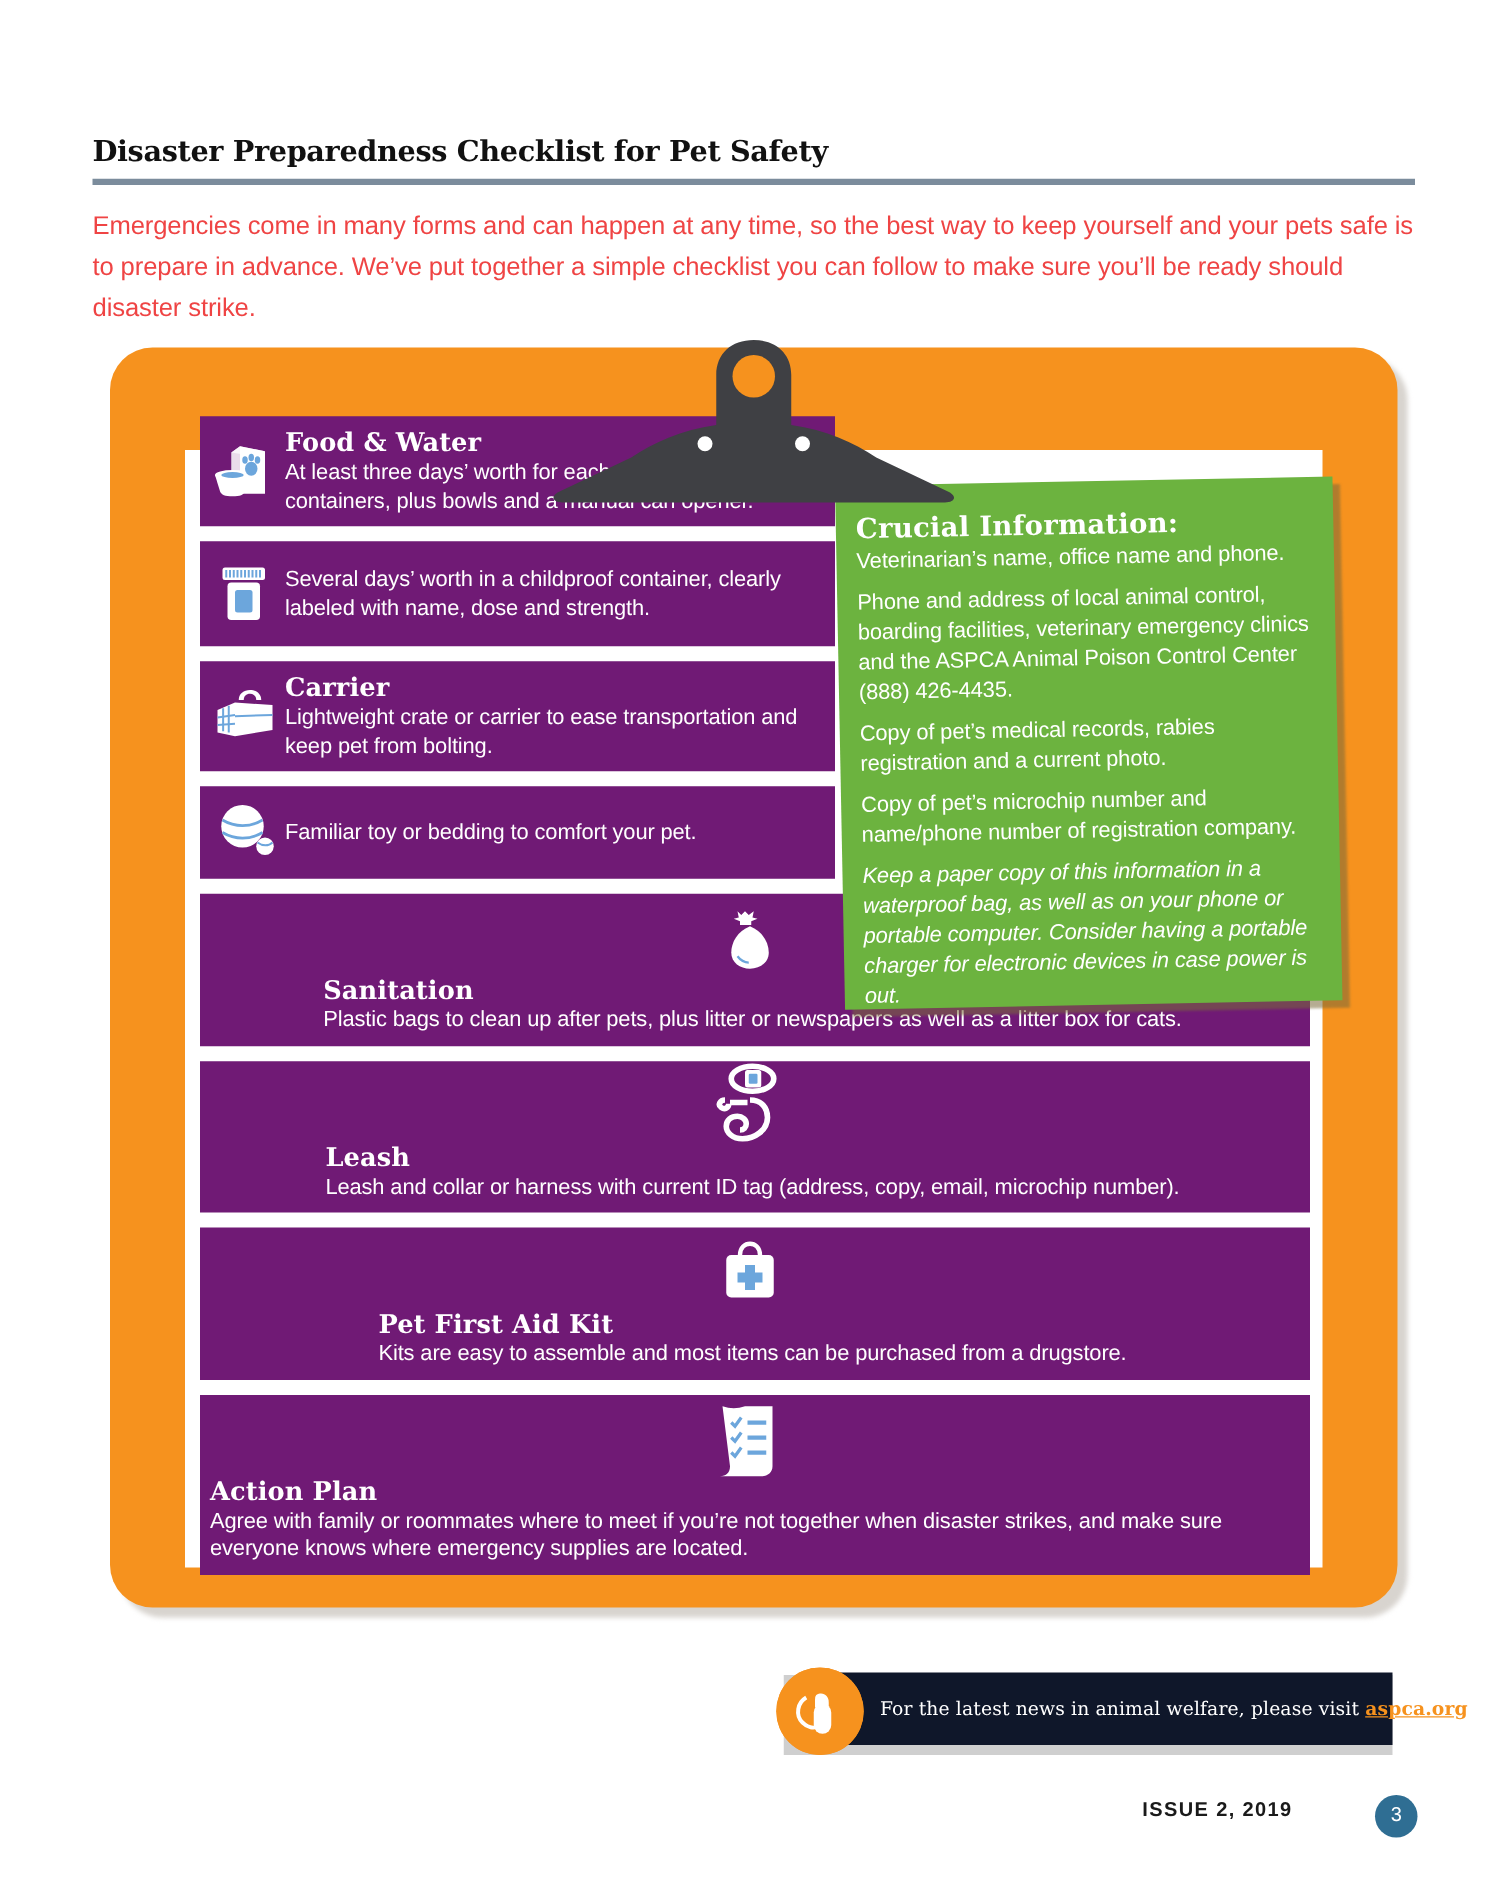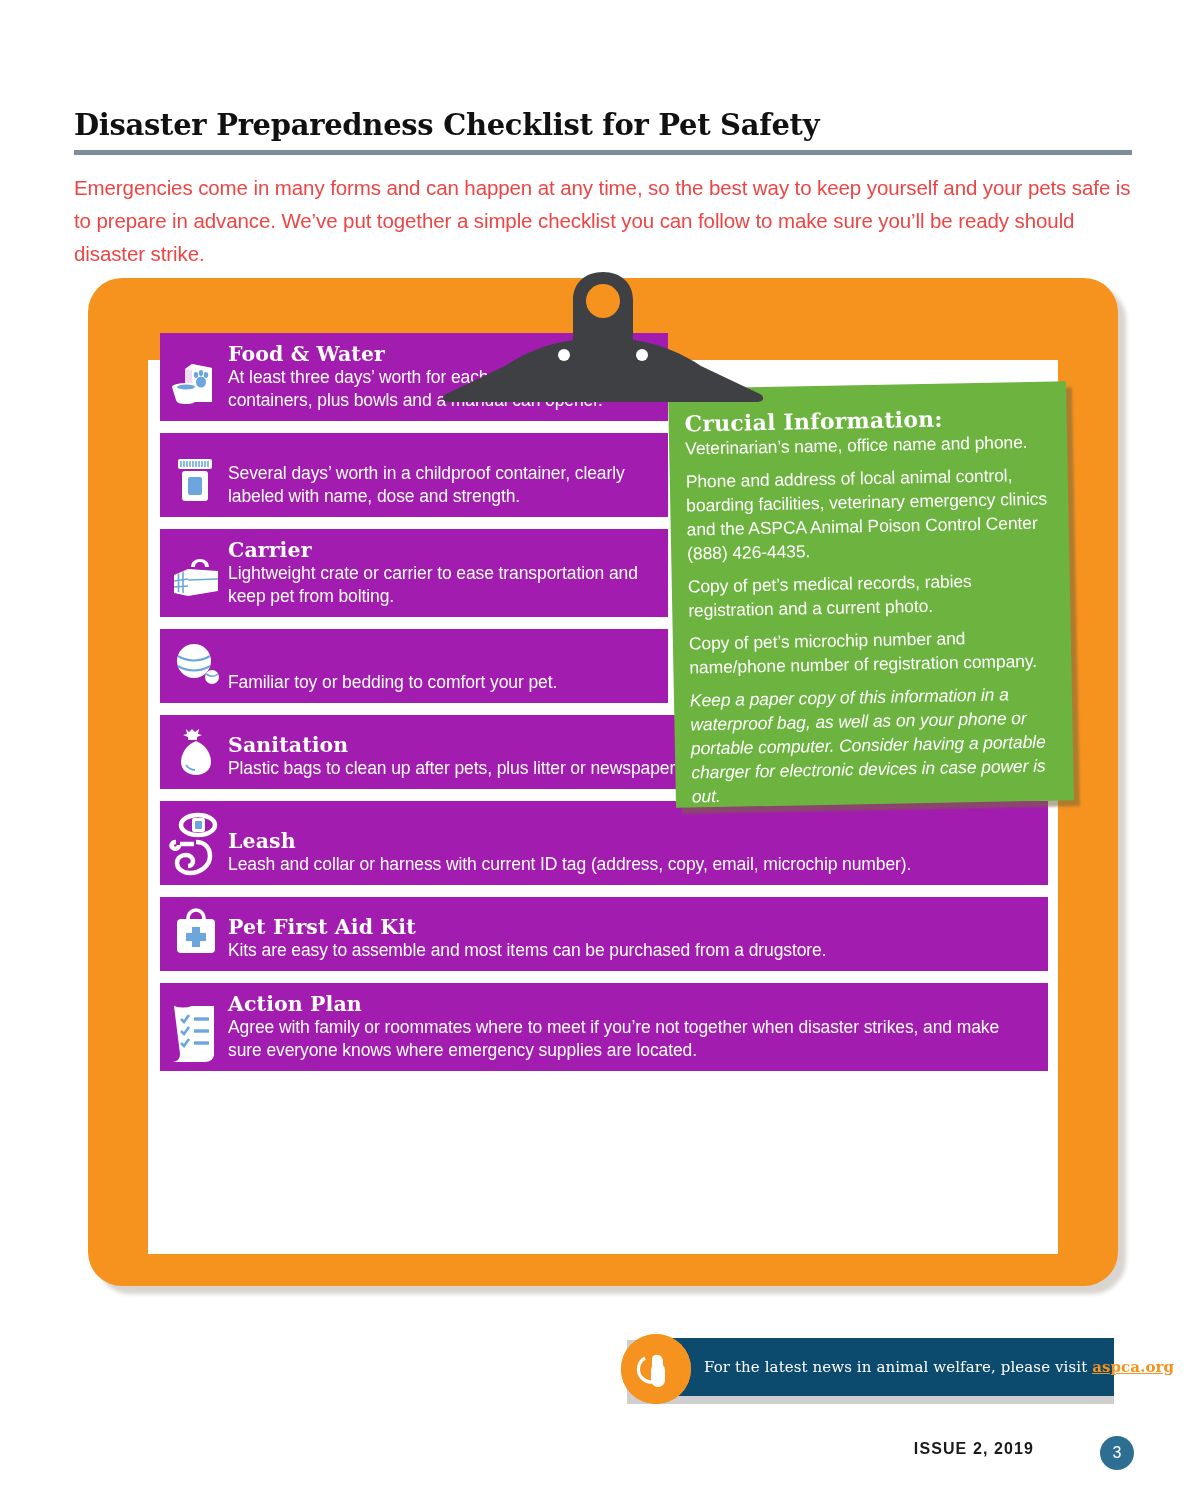--- a/index.html
+++ b/index.html
@@ -18,21 +18,21 @@
   
   .page-header {
     position: absolute;
     left: 74px;
     top: 108px;
     width: 1060px;
   }
   .page-title {
     font-family: "DejaVu Serif", "Liberation Serif", serif;
     font-weight: bold;
-    font-size: 29px;
+    font-size: 23px;
     letter-spacing: -0.3px;
     color: #111111;
     margin: 0;
     padding: 0 0 6px 0;
     white-space: nowrap;
   }
   .title-rule {
     height: 5px;
     background: #7b8c9c;
     width: 1058px;
@@ -96,30 +96,30 @@
 
   
   .items {
     position: absolute;
     left: 72px;
     top: 55px;
     width: 888px;
   }
   .item {
     position: relative;
-    background: #a21caf;
+    background: #701a75;
     margin-bottom: 12px;
     display: flex;
-    align-items: flex-end;
+    align-items: center;
     padding: 8px 12px 10px 8px;
     box-sizing: border-box;
     min-height: 58px;
   }
   .item.narrow { width: 508px; }
-  .item.wide   { width: 888px; }
+  .item.wide   { width: 888px; flex-direction: column; }
 
   .item-icon {
     flex: 0 0 auto;
     width: 56px;
     height: 56px;
     margin-right: 4px;
     display: flex;
     align-items: center;
     justify-content: center;
   }
@@ -208,21 +208,21 @@
     width: 487px;
     height: 64px;
     background: #cfcfcf;
   }
   .banner-bar {
     position: absolute;
     left: 50px;
     top: 4px;
     width: 443px;
     height: 58px;
-    background: #0c4a6e;
+    background: #0f172a;
     display: flex;
     align-items: center;
   }
   .banner-text {
     font-family: "DejaVu Serif", "Liberation Serif", serif;
     font-size: 15px;
     color: #ffffff;
     margin-left: 33px;
     letter-spacing: 0.1px;
     white-space: nowrap;

